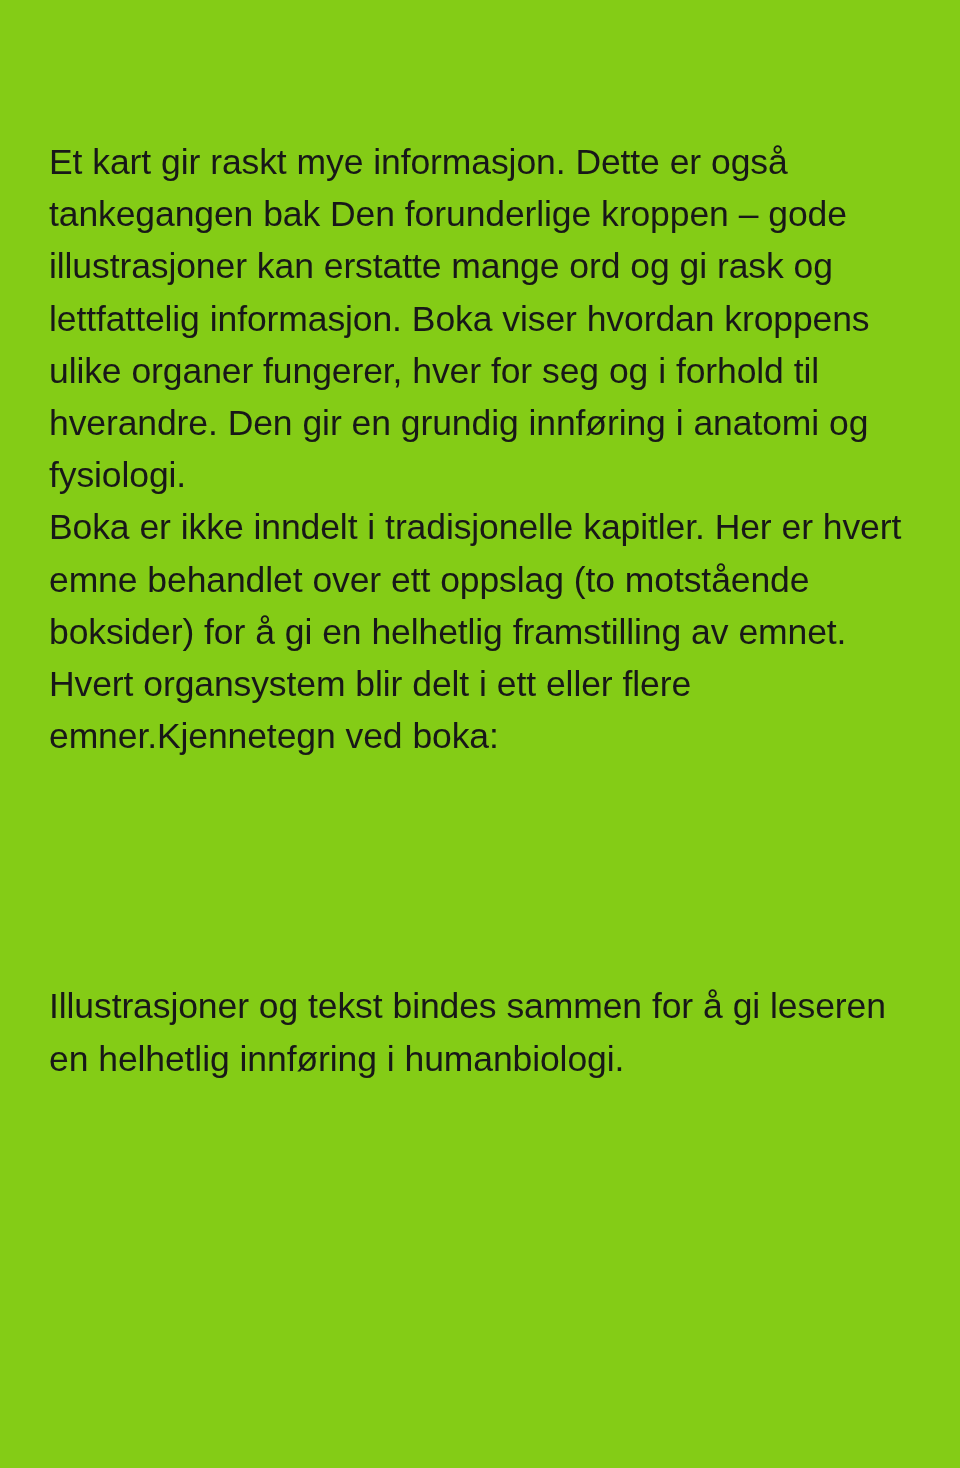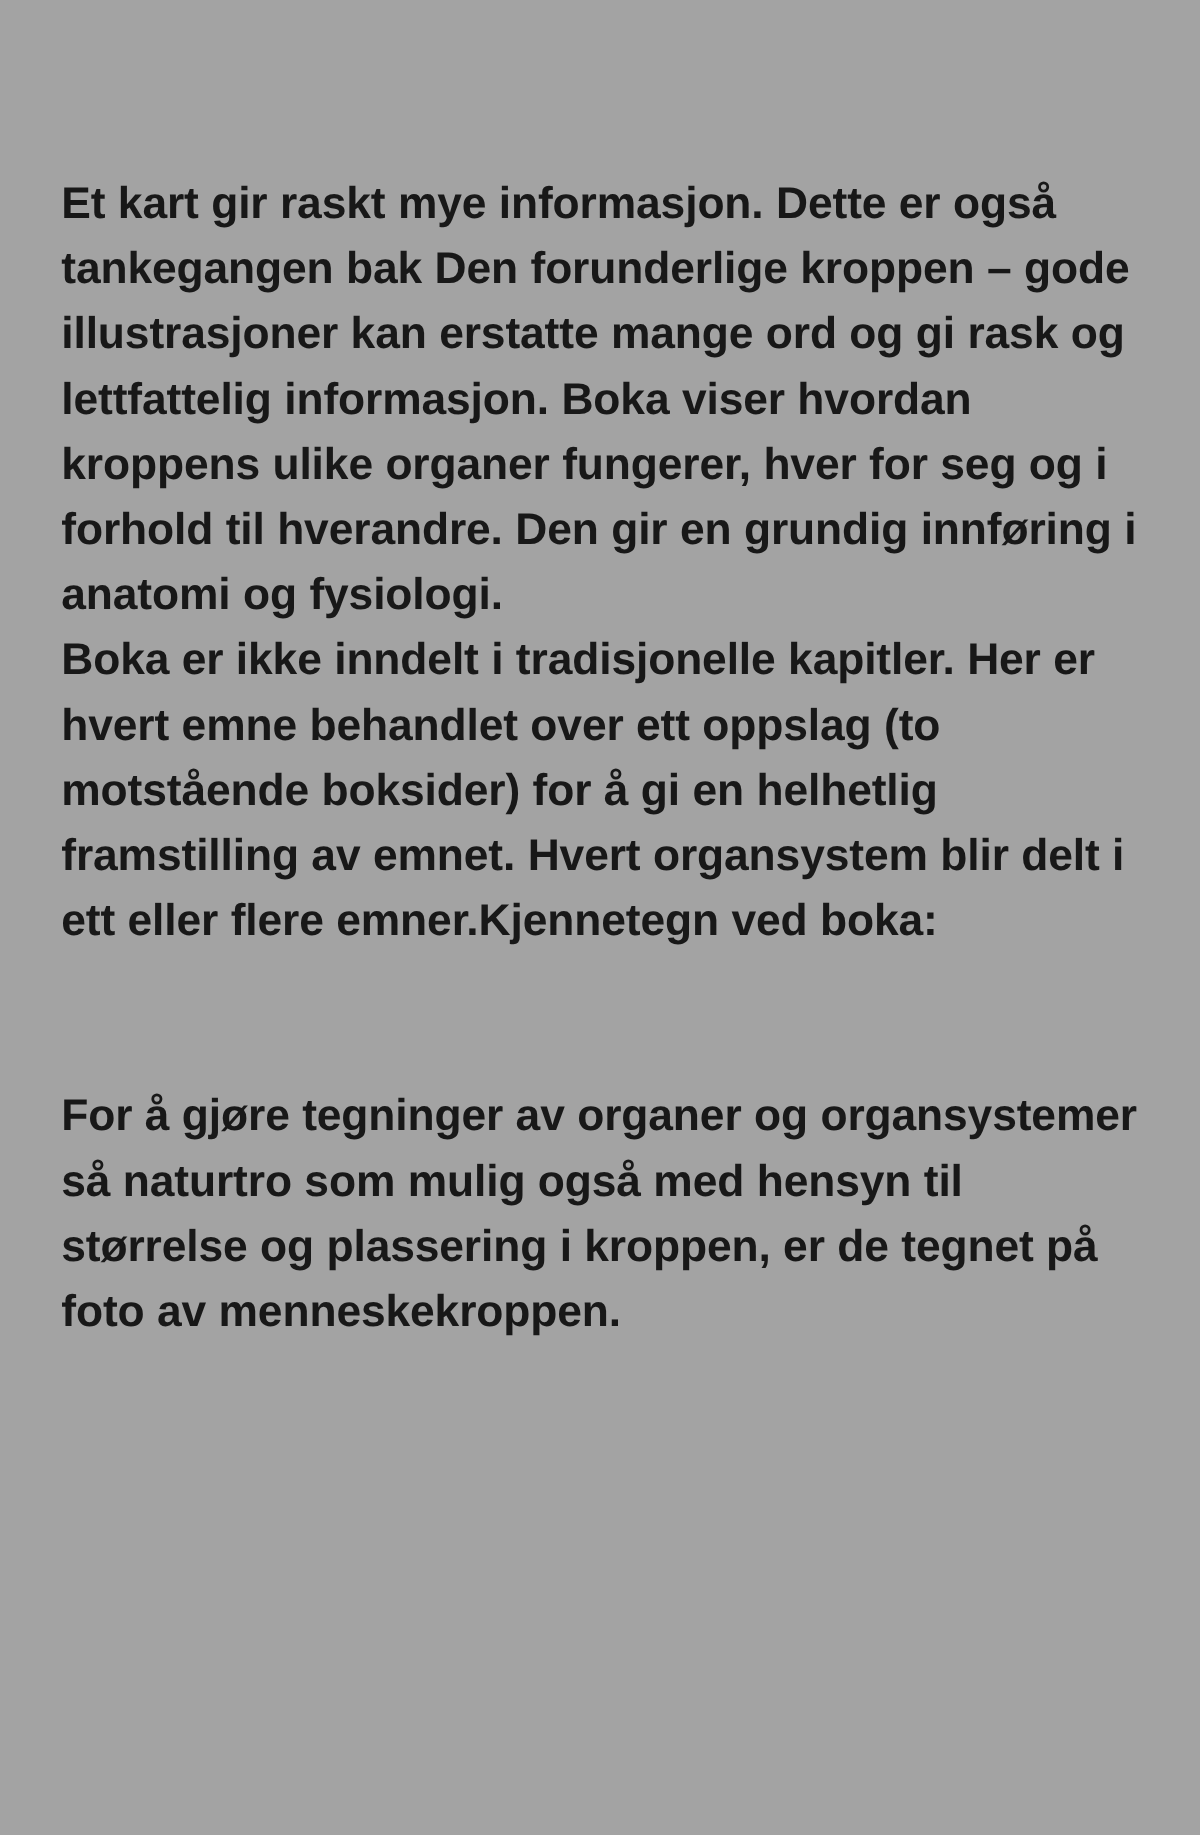--- a/index.html
+++ b/index.html
@@ -13,22 +13,21 @@
     height: 1468px;
     overflow: hidden;
     position: relative;
     font-family: "Liberation Sans", sans-serif;
     -webkit-font-smoothing: antialiased;
   }
 
   #page {
     position: absolute;
     inset: 0;
-    background: #a3a3a3;
-    font-weight: bold;
+    background: #84cc16;
   }
 
   #article {
     position: absolute;
     left: 49px;
     top: 136px;
     width: 866px;
   }
 
   .para {
@@ -60,27 +59,27 @@
 
 <div id="page">
 
   <div id="article">
 
     <p class="para">Et kart gir raskt mye informasjon. Dette er også tankegangen bak Den forunderlige kroppen – gode illustrasjoner kan erstatte mange ord og gi rask og lettfattelig informasjon. Boka viser hvordan kroppens ulike organer fungerer, hver for seg og i forhold til hverandre. Den gir en grundig innføring i anatomi og fysiologi.
 Boka er ikke inndelt i tradisjonelle kapitler. Her er hvert emne behandlet over ett oppslag (to motstående boksider) for å gi en helhetlig framstilling av emnet. Hvert organsystem blir delt i ett eller flere emner.Kjennetegn ved boka:</p>
 
     <div class="gap-3"></div>
 
-    <p class="para">For å gjøre tegninger av organer og organsystemer så naturtro som mulig også med hensyn til størrelse og plassering i kroppen, er de tegnet på foto av menneskekroppen.</p>
 
     <div class="gap-2"></div>
 
 
     <div class="gap-2"></div>
 
+    <p class="para">Illustrasjoner og tekst bindes sammen for å gi leseren en helhetlig innføring i humanbiologi.</p>
 
   </div>
 
   <div id="scrollbar-track">
     
   </div>
 
 </div>
 
 </body></html>

